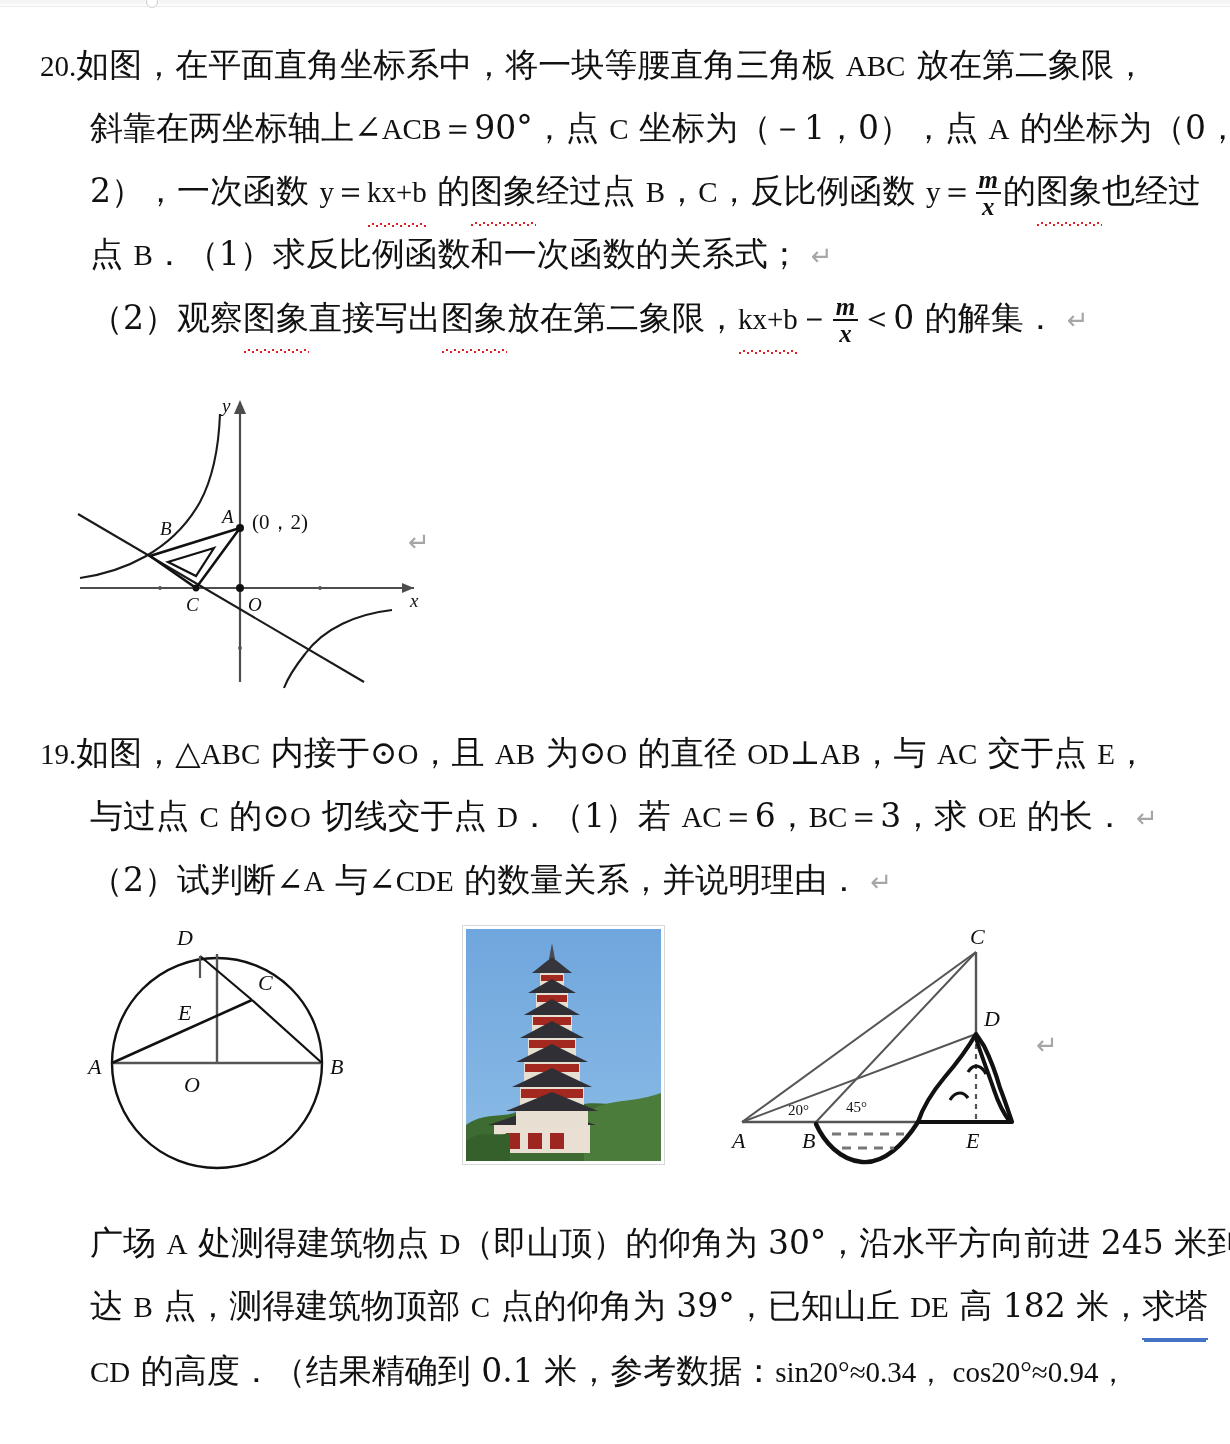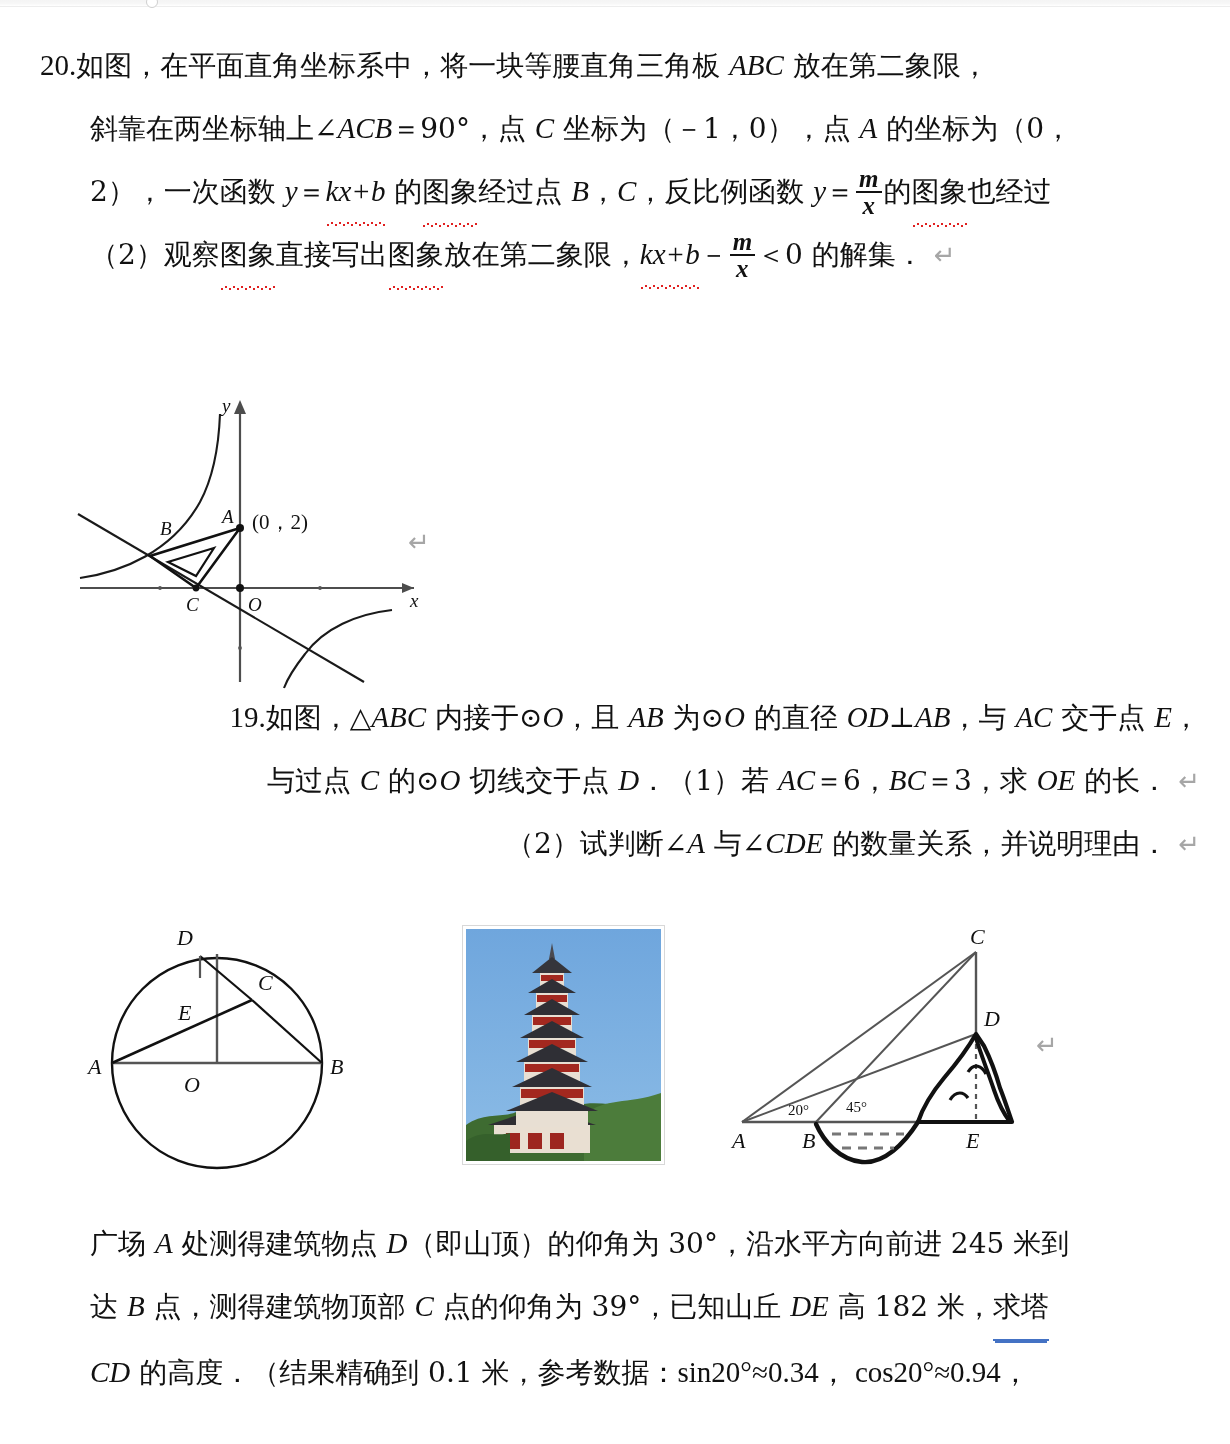--- a/index.html
+++ b/index.html
@@ -26,22 +26,22 @@
 
   
   .prob { position:absolute; width:1160px; left:40px; }
   .line {
     font-size:29px;
     line-height:62px;
     white-space:nowrap;
     letter-spacing:0px;
   }
   .indent { padding-left:50px; }
-  .cn { font-family:"DejaVu Serif", serif; font-size:28px; }
-  .it { font-style:italic; font-family:"Liberation Serif", serif; }
+  .cn { font-family:"DejaVu Serif", serif; font-size:33px; }
+  .it { font-family:"Liberation Serif", serif; }
 
   
   .wavy {
     position:relative;
     display:inline-block;
   }
   .wavy::after{
     content:"";
     position:absolute; left:0; right:0; bottom:-4px; height:4px;
     background-image:
@@ -104,20 +104,21 @@
 <div class="topbar">
   <div class="nub"></div>
 </div>
 
 <div class="page">
 
   <div class="prob" id="prob18" style="top:34px;">
     <div class="line" id="p18l1"><span>20.</span><span class="cn">如图，在平面直角坐标系中，将一块等腰直角三角板 </span><span class="it">ABC</span><span class="cn"> 放在第二象限，</span></div>
     <div class="line indent" id="p18l2"><span class="cn">斜靠在两坐标轴上∠</span><span class="it">ACB</span><span class="cn">＝90°，点 </span><span class="it">C</span><span class="cn"> 坐标为（－1，0），点 </span><span class="it">A</span><span class="cn"> 的坐标为（0，</span></div>
     <div class="line indent" id="p18l3"><span class="cn">2），一次函数 </span><span class="it">y</span><span class="cn">＝</span><span class="it wavy">kx+b</span><span class="cn"> 的</span><span class="cn wavy">图象</span><span class="cn">经过点 </span><span class="it">B</span><span class="cn">，</span><span class="it">C</span><span class="cn">，反比例函数 </span><span class="it">y</span><span class="cn">＝</span><span class="frac"><span class="n">m</span><span class="d">x</span></span><span class="cn">的</span><span class="cn wavy">图象</span><span class="cn">也经过</span></div>
+    <div class="line indent" id="p18l4"><span class="cn">点 </span><span class="it">B</span><span class="cn">．（1）求反比例函数和一次函数的关系式；</span><span class="pilcrow">↵</span></div>
     <div class="line indent" id="p18l5"><span class="cn">（2）观察</span><span class="cn wavy">图象</span><span class="cn">直接写出</span><span class="cn wavy">图象</span><span class="cn">放在第二象限，</span><span class="it wavy">kx+b</span><span class="cn">－</span><span class="frac"><span class="n">m</span><span class="d">x</span></span><span class="cn">＜0 的解集．</span><span class="pilcrow">↵</span></div>
   </div>
 
   <div class="fig" style="left:62px; top:392px;">
     <svg width="380" height="300" viewBox="0 0 380 300">
 
       <line x1="18" y1="196" x2="352" y2="196" stroke="#4d4d4d" stroke-width="2.2"></line>
       <polygon points="352,196 340,191 340,201" fill="#4d4d4d"></polygon>
       <line x1="178" y1="290" x2="178" y2="14" stroke="#4d4d4d" stroke-width="2.2"></line>
       <polygon points="178,8 172,22 184,22" fill="#4d4d4d"></polygon>
@@ -144,21 +145,21 @@
       <text x="98" y="143" font-family="Liberation Serif, serif" font-style="italic" font-size="19" fill="#111">B</text>
       <text x="124" y="219" font-family="Liberation Serif, serif" font-style="italic" font-size="19" fill="#111">C</text>
       <text x="186" y="219" font-family="Liberation Serif, serif" font-style="italic" font-size="19" fill="#111">O</text>
       <text x="160" y="20" font-family="Liberation Serif, serif" font-style="italic" font-size="19" fill="#111">y</text>
       <text x="348" y="215" font-family="Liberation Serif, serif" font-style="italic" font-size="19" fill="#111">x</text>
       <text x="190" y="137" font-family="Liberation Serif, serif" font-size="21" fill="#111">(0，2)</text>
     </svg>
   </div>
   <div class="pilcrow-abs" style="left:408px; top:527px;">↵</div>
 
-  <div class="prob" id="prob19" style="top:686px;text-align:right;">
+  <div class="prob" id="prob19" style="top:722px;">
     <div class="line" id="p19l1"><span>19.</span><span class="cn">如图，△</span><span class="it">ABC</span><span class="cn"> 内接于⊙</span><span class="it">O</span><span class="cn">，且 </span><span class="it">AB</span><span class="cn"> 为⊙</span><span class="it">O</span><span class="cn"> 的直径 </span><span class="it">OD</span><span class="cn">⊥</span><span class="it">AB</span><span class="cn">，与 </span><span class="it">AC</span><span class="cn"> 交于点 </span><span class="it">E</span><span class="cn">，</span></div>
     <div class="line indent" id="p19l2"><span class="cn">与过点 </span><span class="it">C</span><span class="cn"> 的⊙</span><span class="it">O</span><span class="cn"> 切线交于点 </span><span class="it">D</span><span class="cn">．（1）若 </span><span class="it">AC</span><span class="cn">＝6，</span><span class="it">BC</span><span class="cn">＝3，求 </span><span class="it">OE</span><span class="cn"> 的长．</span><span class="pilcrow">↵</span></div>
     <div class="line indent" id="p19l3"><span class="cn">（2）试判断∠</span><span class="it">A</span><span class="cn"> 与∠</span><span class="it">CDE</span><span class="cn"> 的数量关系，并说明理由．</span><span class="pilcrow">↵</span></div>
   </div>
 
   <div class="fig" style="left:72px; top:918px;">
     <svg width="320" height="262" viewBox="0 0 320 262">
       <circle cx="145" cy="145" r="105" fill="none" stroke="#111" stroke-width="2.4"></circle>
 
       <line x1="40" y1="145" x2="250" y2="145" stroke="#555" stroke-width="2.4"></line>

